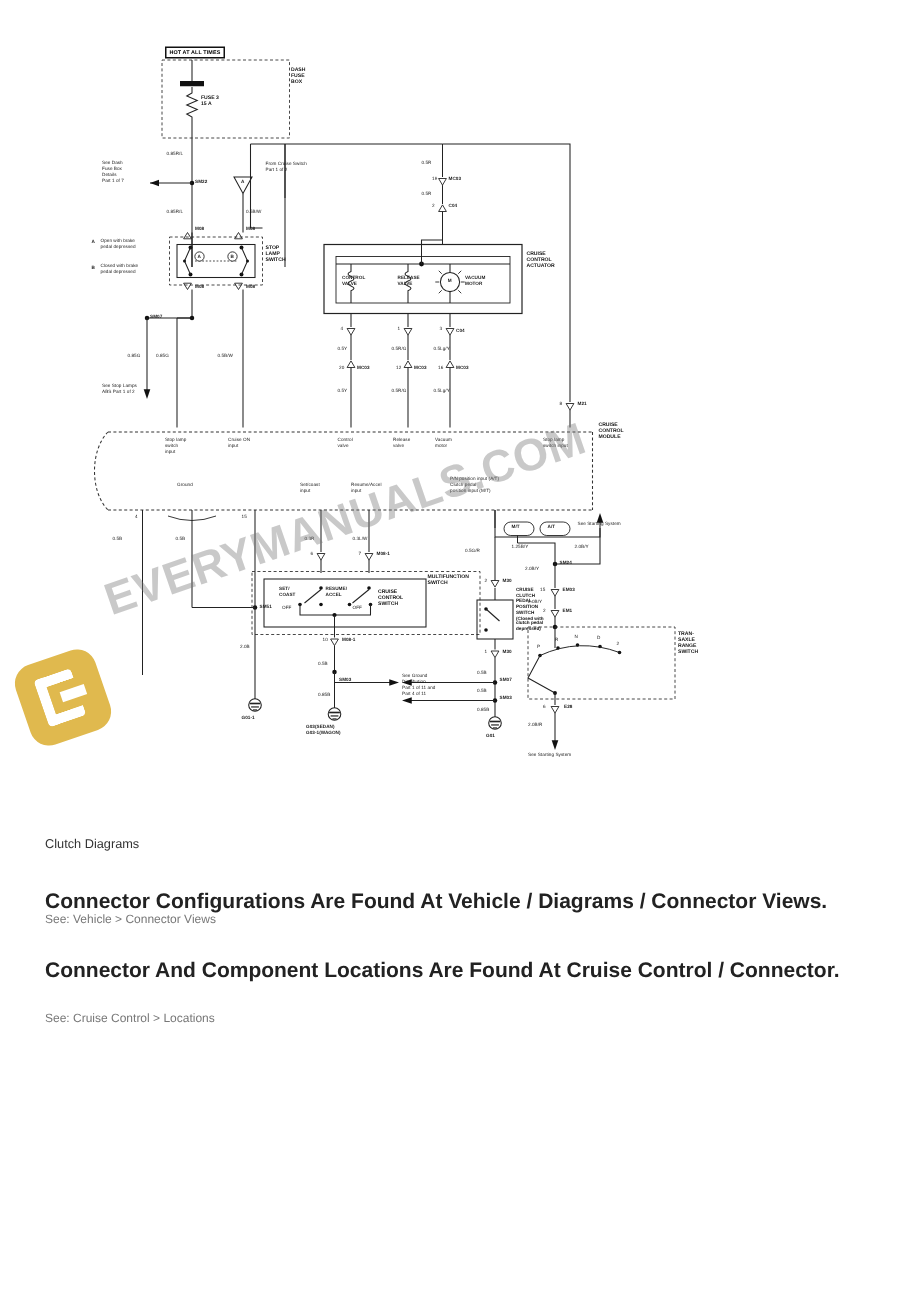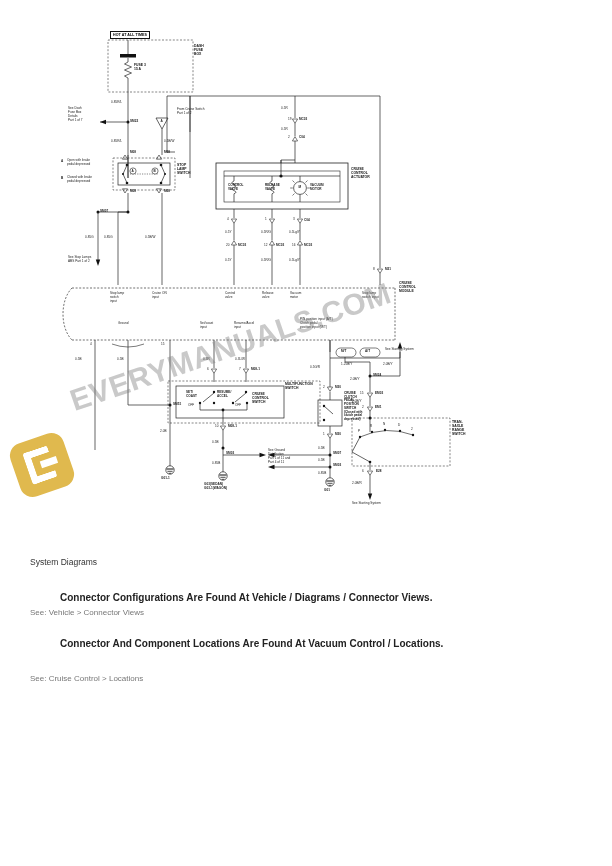--- a/index.html
+++ b/index.html
@@ -8,21 +8,21 @@
   .diagram{position:absolute;left:0;top:0;width:612px;height:540px;}
   svg.wires{position:absolute;left:0;top:0;width:612px;height:540px;}
   .lbl{position:absolute;font-size:3.1px;line-height:1.25;color:#1a1a1a;letter-spacing:0.01em;white-space:pre;}
   .lbl.b{font-weight:bold;}
   .boxlbl{position:absolute;font-size:3.4px;font-weight:bold;line-height:1.2;color:#111;white-space:pre;}
   .hot{position:absolute;border:0.6px solid #111;background:#fff;font-size:3.6px;font-weight:bold;
        padding:1px 2px;letter-spacing:0.02em;}
   
   .txt{position:absolute;left:30px;color:#333;}
   .t-head{font-size:8.5px;color:#333;}
-  .t-bold{font-size:10px;font-weight:bold;color:#222;margin-left:30px;}
+  .t-bold{font-size:14px;font-weight:bold;color:#222;}
   .t-sub{font-size:8px;color:#777;}
   
   .wm{position:absolute;pointer-events:none;}
   .wm-text{position:absolute;left:62px;top:330px;transform:rotate(-19deg);
     font-size:30px;font-weight:bold;color:rgba(120,120,120,0.40);
     font-family:"Liberation Sans",sans-serif;letter-spacing:0.5px;white-space:nowrap;}
   .wm-badge{position:absolute;left:14px;top:437px;width:56px;height:56px;border-radius:13px;
     background:#e0b94e;transform:rotate(-19deg);}
   .wm-badge:after{content:"";position:absolute;left:13px;top:11px;width:26px;height:33px;
     border:7px solid #ffffff;border-right:0;border-radius:3px;box-sizing:border-box;}
@@ -522,21 +522,21 @@
     <div class="lbl" style="left:161px;top:343px;">15</div>
 
     <div class="wm">
       <div class="wm-badge">
         <div class="wm-badge-bar"></div>
       </div>
       <div class="wm-text">EVERYMANUALS.COM</div>
     </div>
   </div>
 
-  <div class="txt t-head" style="top:557px;">System Diagrams</div>
+  <div class="txt t-head" style="top:557px;">Clutch Diagrams</div>
 
   <div class="txt t-bold" style="top:592px;">Connector Configurations Are Found At Vehicle / Diagrams / Connector Views.</div>
   <div class="txt t-sub" style="top:608px;">See: Vehicle &gt; Connector Views</div>
 
-  <div class="txt t-bold" style="top:638px;">Connector And Component Locations Are Found At Vacuum Control / Locations.</div>
+  <div class="txt t-bold" style="top:638px;">Connector And Component Locations Are Found At Cruise Control / Connector.</div>
   <div class="txt t-sub" style="top:674px;">See: Cruise Control &gt; Locations</div>
 
 </div>
 
 </body></html>

